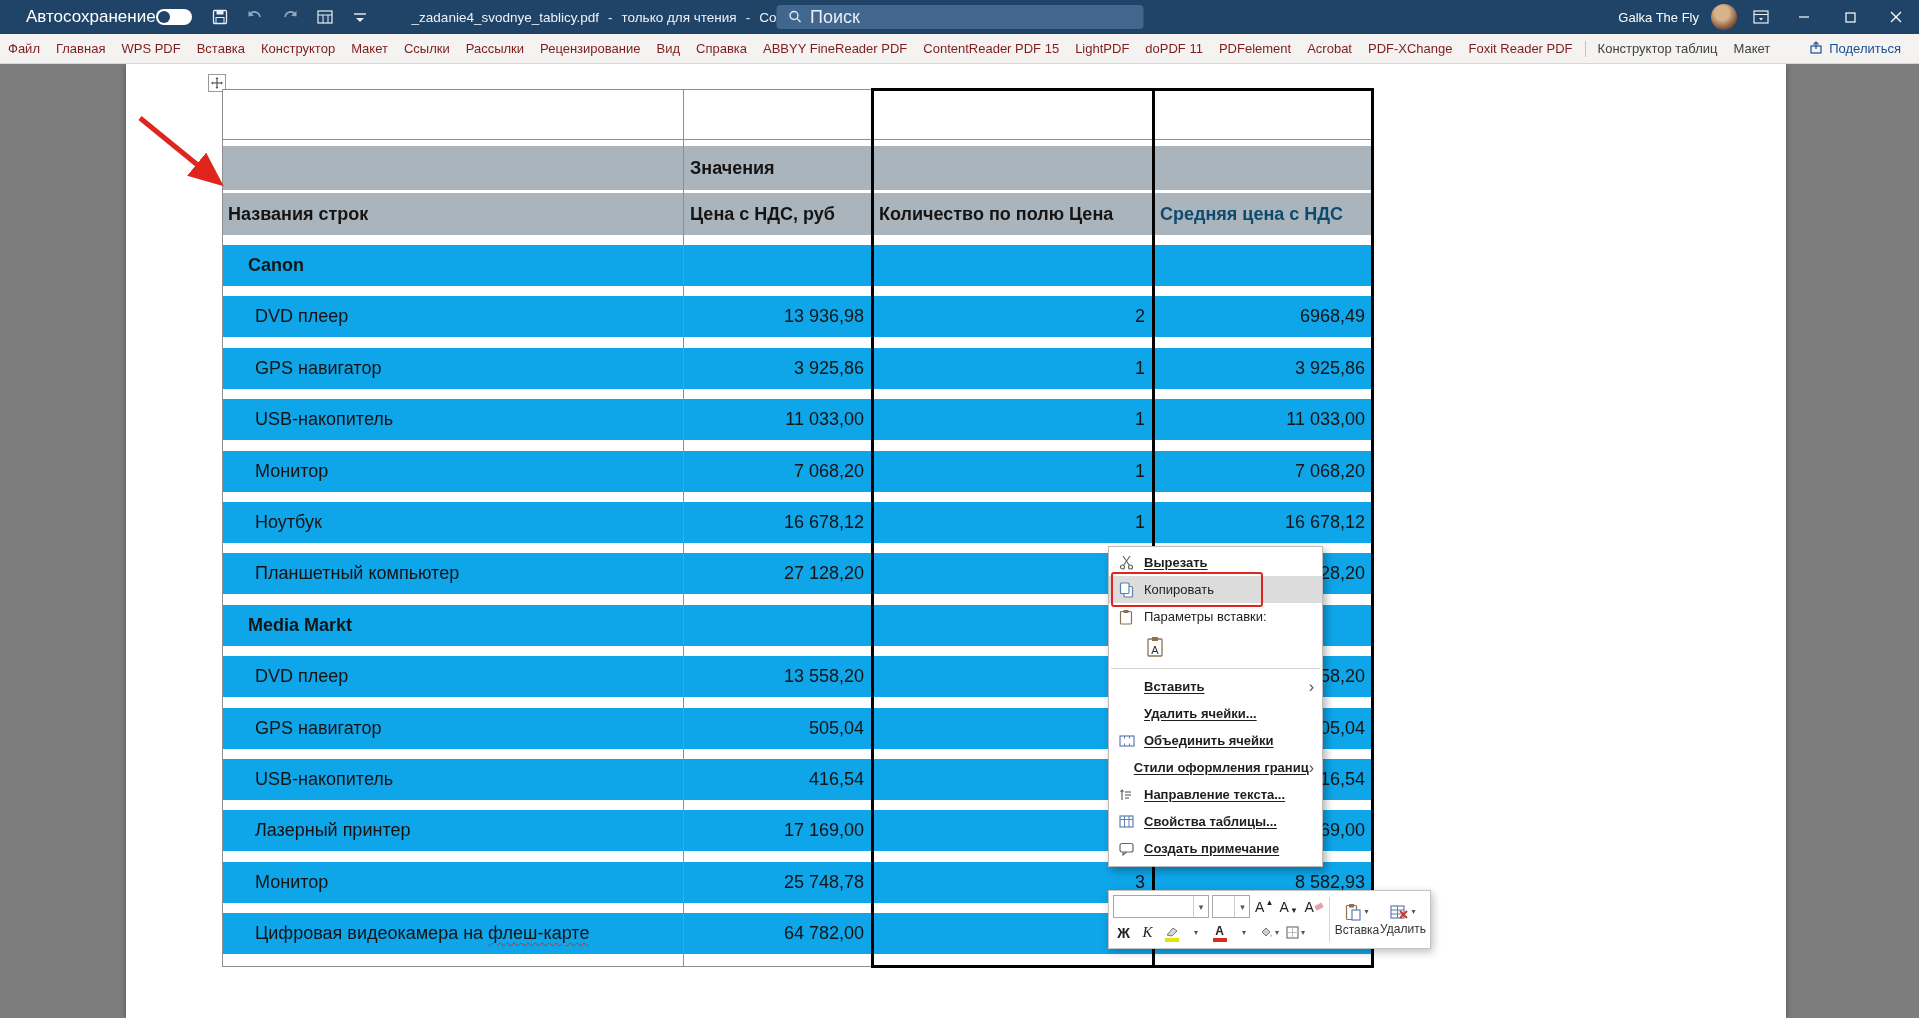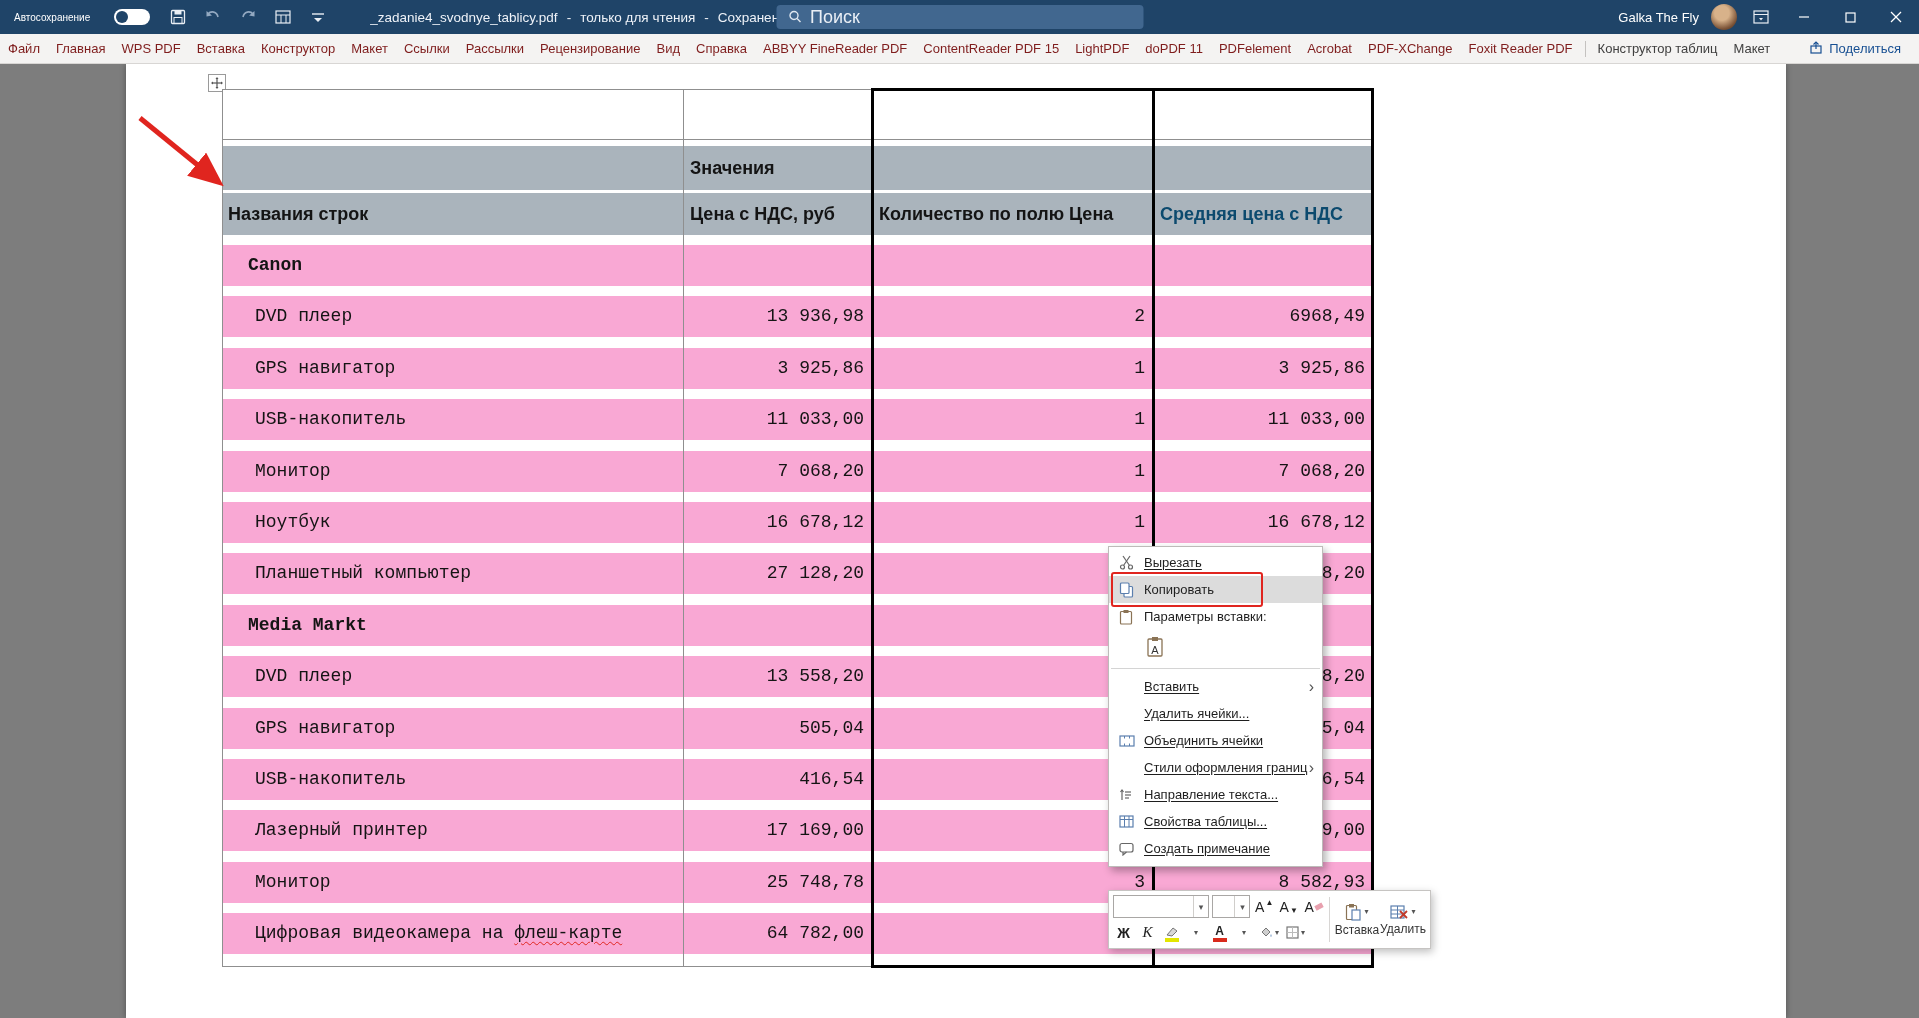--- a/index.html
+++ b/index.html
@@ -1,21 +1,21 @@
 <!DOCTYPE html>
 <html><head>
 <meta charset="utf-8">
 <style>
 *{margin:0;padding:0;box-sizing:border-box;}
 body{font-family:"Liberation Sans",sans-serif;}
 .stage{position:relative;width:1919px;height:1018px;overflow:hidden;background:#7d7d7d;}
 
 
 .titlebar{position:absolute;top:0;left:0;right:0;height:34px;background:#1f4468;display:flex;align-items:center;color:#fff;z-index:20;}
-.autosave{display:flex;align-items:center;gap:24px;margin-left:14px;font-size:10px;white-space:nowrap;}
+.autosave{display:flex;align-items:center;gap:0;margin-left:26px;font-size:17px;white-space:nowrap;}
 .toggle{width:36px;height:16px;background:#fff;border-radius:9px;position:relative;display:inline-block;}
 .knob{position:absolute;left:2px;top:2px;width:12px;height:12px;border-radius:50%;background:#1f4468;}
 .qat{display:flex;align-items:center;gap:15px;margin-left:18px;}
 .qat-icon{display:inline-flex;width:20px;height:20px;align-items:center;justify-content:center;}
 .doc-title{margin-left:42px;font-size:13.5px;color:#eef2f8;display:flex;gap:9px;white-space:nowrap;}
 .search{position:absolute;left:50%;transform:translateX(-50%);top:5px;width:367px;height:24px;background:#41678f;border-radius:4px;display:flex;align-items:center;gap:9px;padding-left:12px;font-size:18px;color:#e9eef5;}
 .tb-right{margin-left:auto;display:flex;align-items:center;height:100%;}
 .user-name{font-size:13px;margin-right:12px;white-space:nowrap;}
 .avatar{width:26px;height:26px;border-radius:50%;background:radial-gradient(circle at 42% 35%,#d8b28a 0 32%,#7a5236 70%,#3c2716 100%);margin-right:14px;}
 .win-btn{width:46px;height:34px;display:flex;align-items:center;justify-content:center;}
@@ -29,21 +29,21 @@
 
 
 .page{position:absolute;left:126px;top:64px;width:1660px;height:954px;background:#fff;box-shadow:0 0 6px rgba(0,0,0,.35);}
 .table-handle{position:absolute;left:82px;top:10px;width:18px;height:18px;background:#fff;border:1px solid #9a9a9a;display:flex;align-items:center;justify-content:center;}
 .red-arrow{position:absolute;left:8px;top:46px;}
 
 .pivot{position:absolute;left:96px;top:25px;width:1152px;height:878px;}
 .trow{position:absolute;left:0;width:1152px;display:flex;}
 .r-empty{background:#fff;border-top:1px solid #8f8f8f;border-bottom:1px solid #8f8f8f;}
 .r-head{background:#aab4bc;}
-.r-data{background:#f9a8d4;height:41px;font-family:Liberation Mono, monospace;}
+.r-data{background:#0ea5e9;height:41px;}
 .c{display:inline-block;height:100%;font-size:18px;color:#141414;overflow:hidden;white-space:nowrap;}
 .c1{width:462px;padding-left:6px;}
 .c2{width:189px;padding-left:6px;}
 .c3{width:281px;padding-left:6px;}
 .c4{width:220px;padding-left:6px;}
 .num{text-align:right;padding-right:9px;padding-left:0;}
 .c1.item{padding-left:33px;}
 .c1.group{padding-left:26px;font-weight:bold;}
 .lh41{line-height:41px;} .lh44{line-height:44px;} .lh42{line-height:42px;}
 .bold{font-weight:bold;}
@@ -53,21 +53,21 @@
 .vthick{position:absolute;top:-1px;bottom:-1px;width:3px;background:#000;}
 .hthick{position:absolute;height:3px;background:#000;left:649px;width:503px;}
 .hthin{position:absolute;height:1px;background:#8f8f8f;left:0;width:651px;}
 
 
 .ctx-menu{position:absolute;left:982px;top:482px;width:215px;background:#fff;border:1px solid #bdbbb9;box-shadow:3px 4px 8px rgba(0,0,0,.3);padding:2px 0 4px 0;z-index:30;}
 .mi{display:flex;align-items:center;height:27px;padding:0 8px 0 10px;font-size:13px;color:#1e1e1e;}
 .mi.hl{background:#dcdcdc;}
 .mico{width:25px;display:flex;align-items:center;}
 .mtext{flex:1;white-space:nowrap;}
-.u{text-decoration:underline;text-underline-offset:2px;}
+.u{text-decoration:underline;text-underline-offset:2px;font-weight:bold;}
 .chev{font-size:16px;color:#555;line-height:1;}
 .paste-row{height:34px;display:flex;align-items:center;padding-left:34px;}
 .paste-btn{width:26px;height:26px;display:flex;align-items:center;justify-content:center;border:1px solid transparent;}
 .msep{height:1px;background:#d4d4d4;margin:4px 2px;}
 .red-box{position:absolute;left:2px;top:25px;width:152px;height:35px;border:2px solid #e0251f;border-radius:3px;pointer-events:none;}
 
 
 .mini-toolbar{position:absolute;left:982px;top:826px;width:323px;height:59px;background:#fff;border:1px solid #c6c4c2;box-shadow:2px 3px 8px rgba(0,0,0,.25);display:flex;padding:4px;z-index:30;}
 .mt-left{width:212px;display:flex;flex-direction:column;gap:3px;}
 .mt-row{display:flex;align-items:center;gap:3px;height:24px;}

